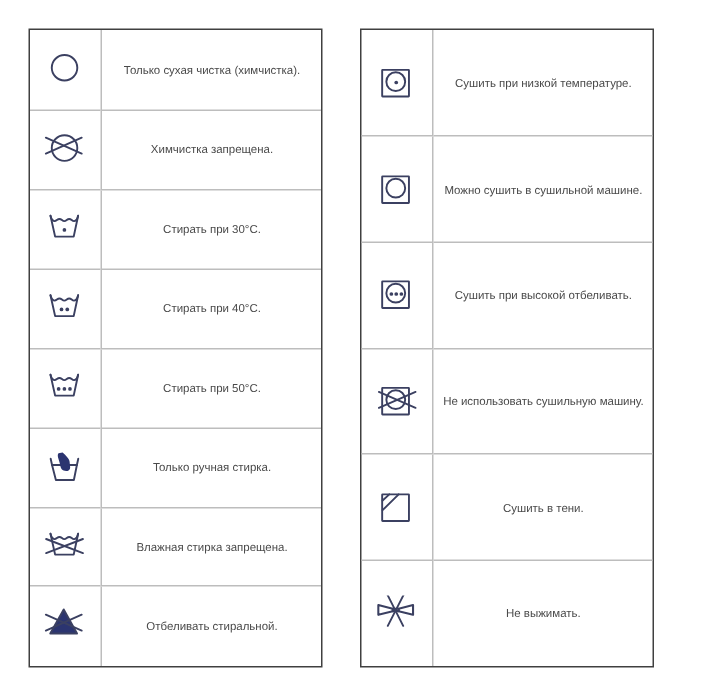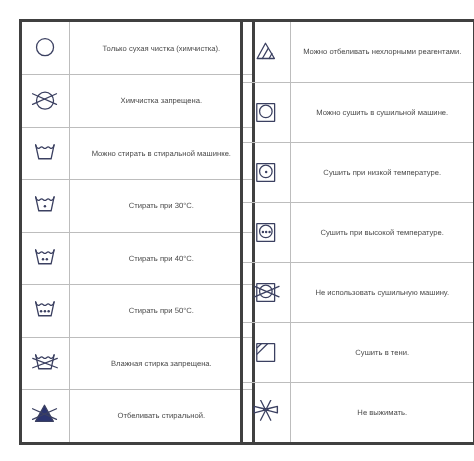--- a/index.html
+++ b/index.html
@@ -1,18 +1,18 @@
 <!DOCTYPE html>
 <html><head>
 <meta charset="utf-8">
 <style>
   html,body{margin:0;padding:0;}
   body{width:474px;height:461px;background:#ffffff;font-family:"Liberation Sans",sans-serif;overflow:hidden;-webkit-font-smoothing:antialiased;text-rendering:geometricPrecision;}
   #page{position:relative;width:474px;height:461px;}
-  .care-table{position:absolute;top:19.2px;width:236px;height:425.8px;border:3px solid #404040;box-sizing:border-box;}
+  .care-table{position:absolute;top:19.2px;width:196px;height:425.8px;border:1px solid #404040;box-sizing:border-box;}
   #table-left{left:19.4px;}
   #table-right{left:240.3px;}
   .care-table table{border-collapse:collapse;width:100%;height:100%;table-layout:fixed;}
   .care-row{height:42.53px;}
   .icon-cell{width:46.9px;padding:0;text-align:center;vertical-align:middle;border-right:1px solid #bdbdbd;}
   .text-cell{padding:0 4px;text-align:center;vertical-align:middle;font-size:7.65px;color:#4a4a4a;white-space:nowrap;}
   .care-row + .care-row .icon-cell, .care-row + .care-row .text-cell{border-top:1px solid #bdbdbd;}
   svg{display:block;margin:0 auto;position:relative;left:-0.95px;top:-0.45px;}
 </style>
 </head>
@@ -38,29 +38,20 @@
                 <path d="M24.8 4.2 L-1.3 15.8"></path>
               </svg>
             </td>
             <td class="text-cell">Химчистка запрещена.</td>
           </tr>
           <tr class="care-row">
             <td class="icon-cell">
               <svg width="27.5" height="23.8" viewBox="-3 -1 30 26" fill="none" stroke="#3b4061" stroke-width="1.4" stroke-linecap="round" stroke-linejoin="round">
                 <path d="M2.06 3.2 L5.45 18.4 L18.97 18.4 L22.21 3.2"></path>
                 <path d="M2.06 3.2 C2.7 5.5 3.5 7.1 5.1 7.1 C6.5 7.1 7.0 5.5 8.6 5.5 C10.2 5.5 10.6 7.1 12.1 7.1 C13.7 7.1 14.1 5.5 15.7 5.5 C17.3 5.5 17.7 7.1 19.2 7.1 C20.8 7.1 21.6 5.5 22.21 3.2" fill="none"></path>
-              </svg>
-            </td>
-            <td class="text-cell">Можно стирать в стиральной машинке.</td>
-          </tr>
-          <tr class="care-row">
-            <td class="icon-cell">
-              <svg width="27.5" height="23.8" viewBox="-3 -1 30 26" fill="none" stroke="#3b4061" stroke-width="1.4" stroke-linecap="round" stroke-linejoin="round">
-                <path d="M2.06 3.2 L5.45 18.4 L18.97 18.4 L22.21 3.2"></path>
-                <path d="M2.06 3.2 C2.7 5.5 3.5 7.1 5.1 7.1 C6.5 7.1 7.0 5.5 8.6 5.5 C10.2 5.5 10.6 7.1 12.1 7.1 C13.7 7.1 14.1 5.5 15.7 5.5 C17.3 5.5 17.7 7.1 19.2 7.1 C20.8 7.1 21.6 5.5 22.21 3.2" fill="none"></path>
                 <circle cx="12.2" cy="13.5" r="1.35" fill="#3b4061" stroke="none"></circle>
               </svg>
             </td>
             <td class="text-cell">Стирать при 30°C.</td>
           </tr>
           <tr class="care-row">
             <td class="icon-cell">
               <svg width="27.5" height="23.8" viewBox="-3 -1 30 26" fill="none" stroke="#3b4061" stroke-width="1.4" stroke-linecap="round" stroke-linejoin="round">
                 <path d="M2.06 3.2 L5.45 18.4 L18.97 18.4 L22.21 3.2"></path>
                 <path d="M2.06 3.2 C2.7 5.5 3.5 7.1 5.1 7.1 C6.5 7.1 7.0 5.5 8.6 5.5 C10.2 5.5 10.6 7.1 12.1 7.1 C13.7 7.1 14.1 5.5 15.7 5.5 C17.3 5.5 17.7 7.1 19.2 7.1 C20.8 7.1 21.6 5.5 22.21 3.2" fill="none"></path>
@@ -78,20 +69,30 @@
                 <circle cx="8" cy="13.5" r="1.35" fill="#3b4061" stroke="none"></circle>
                 <circle cx="12.2" cy="13.5" r="1.35" fill="#3b4061" stroke="none"></circle>
                 <circle cx="16.25" cy="13.5" r="1.35" fill="#3b4061" stroke="none"></circle>
               </svg>
             </td>
             <td class="text-cell">Стирать при 50°C.</td>
           </tr>
           <tr class="care-row">
             <td class="icon-cell">
               <svg width="27.5" height="23.8" viewBox="-3 -1 30 26" fill="none" stroke="#3b4061" stroke-width="1.4" stroke-linecap="round" stroke-linejoin="round">
+                <path d="M2.2 6.5 L3.2 11.0 L6.0 21.9 L19.1 21.9 L21.3 11.0 L22.3 6.5"></path>
+                <path d="M3.2 11.0 L21.3 11.0"></path>
+                <path d="M7.9 2.5 L10.9 2.0 C12.2 3.0 13.3 4.2 14.1 5.2 C15.2 6.6 16.0 7.7 16.0 8.7 C16.0 10.1 16.4 11.6 16.4 12.9 C16.4 14.2 15.5 15.3 14.5 15.3 C13.2 15.3 11.8 15.0 10.9 14.6 C10.0 14.2 9.3 12.3 9.0 10.4 C8.6 8.4 7.8 6.6 7.5 5.2 C7.3 4.1 7.4 3.0 7.9 2.5 Z" fill="#2b3470" stroke="none"></path>
+              </svg>
+            </td>
+            <td class="text-cell">Только ручная стирка.</td>
+          </tr>
+          <tr class="care-row">
+            <td class="icon-cell">
+              <svg width="27.5" height="23.8" viewBox="-3 -1 30 26" fill="none" stroke="#3b4061" stroke-width="1.4" stroke-linecap="round" stroke-linejoin="round">
                 <path d="M2.06 3.2 L5.45 18.4 L18.97 18.4 L22.21 3.2"></path>
                 <path d="M2.06 3.2 C2.7 5.5 3.5 7.1 5.1 7.1 C6.5 7.1 7.0 5.5 8.6 5.5 C10.2 5.5 10.6 7.1 12.1 7.1 C13.7 7.1 14.1 5.5 15.7 5.5 C17.3 5.5 17.7 7.1 19.2 7.1 C20.8 7.1 21.6 5.5 22.21 3.2" fill="none"></path>
                 <path d="M-1.1 7.0 L25.7 17.3"></path>
                 <path d="M25.7 7.0 L-1.1 17.3"></path>
               </svg>
             </td>
             <td class="text-cell">Влажная стирка запрещена.</td>
           </tr>
           <tr class="care-row">
             <td class="icon-cell">
@@ -105,57 +106,47 @@
           </tr>
         </tbody>
       </table>
   </div>
   <div class="care-table" id="table-right">
     <table>
         <tbody id="right-body">
           <tr class="care-row">
             <td class="icon-cell">
               <svg width="27.5" height="23.8" viewBox="-3 -1 30 26" fill="none" stroke="#3b4061" stroke-width="1.4" stroke-linecap="round" stroke-linejoin="round">
-                <path d="M11.7 2.6 L21.5 19.2 L2.6 19.2 Z"></path>
-                <path d="M8.3 19.2 L14.7 8.2"></path>
-                <path d="M15.7 19.2 L18.8 13.7"></path>
+                <rect x="2.2" y="2.9" width="19.5" height="19.4" rx="0.3"></rect>
+                <circle cx="12.1" cy="11.5" r="6.85"></circle>
+                <circle cx="12.45" cy="12.1" r="1.35" fill="#3b4061" stroke="none"></circle>
               </svg>
             </td>
-            <td class="text-cell">Можно отбеливать нехлорными реагентами.</td>
+            <td class="text-cell">Сушить при низкой температуре.</td>
           </tr>
           <tr class="care-row">
             <td class="icon-cell">
               <svg width="27.5" height="23.8" viewBox="-3 -1 30 26" fill="none" stroke="#3b4061" stroke-width="1.4" stroke-linecap="round" stroke-linejoin="round">
                 <rect x="2.2" y="2.9" width="19.5" height="19.4" rx="0.3"></rect>
                 <circle cx="12.1" cy="11.5" r="6.85"></circle>
               </svg>
             </td>
             <td class="text-cell">Можно сушить в сушильной машине.</td>
           </tr>
           <tr class="care-row">
             <td class="icon-cell">
               <svg width="27.5" height="23.8" viewBox="-3 -1 30 26" fill="none" stroke="#3b4061" stroke-width="1.4" stroke-linecap="round" stroke-linejoin="round">
                 <rect x="2.2" y="2.9" width="19.5" height="19.4" rx="0.3"></rect>
                 <circle cx="12.1" cy="11.5" r="6.85"></circle>
-                <circle cx="12.45" cy="12.1" r="1.35" fill="#3b4061" stroke="none"></circle>
-              </svg>
-            </td>
-            <td class="text-cell">Сушить при низкой температуре.</td>
-          </tr>
-          <tr class="care-row">
-            <td class="icon-cell">
-              <svg width="27.5" height="23.8" viewBox="-3 -1 30 26" fill="none" stroke="#3b4061" stroke-width="1.4" stroke-linecap="round" stroke-linejoin="round">
-                <rect x="2.2" y="2.9" width="19.5" height="19.4" rx="0.3"></rect>
-                <circle cx="12.1" cy="11.5" r="6.85"></circle>
                 <circle cx="8.9" cy="12.1" r="1.35" fill="#3b4061" stroke="none"></circle>
                 <circle cx="12.45" cy="12.1" r="1.35" fill="#3b4061" stroke="none"></circle>
                 <circle cx="16.2" cy="12.1" r="1.35" fill="#3b4061" stroke="none"></circle>
               </svg>
             </td>
-            <td class="text-cell">Сушить при высокой температуре.</td>
+            <td class="text-cell">Сушить при высокой отбеливать.</td>
           </tr>
           <tr class="care-row">
             <td class="icon-cell">
               <svg width="27.5" height="23.8" viewBox="-3 -1 30 26" fill="none" stroke="#3b4061" stroke-width="1.4" stroke-linecap="round" stroke-linejoin="round">
                 <rect x="2.2" y="2.9" width="19.5" height="19.4" rx="0.3"></rect>
                 <circle cx="12.1" cy="11.5" r="6.85"></circle>
                 <path d="M-0.2 5.9 L26.5 17.4"></path>
                 <path d="M26.5 5.9 L-0.2 17.4"></path>
               </svg>
             </td>

